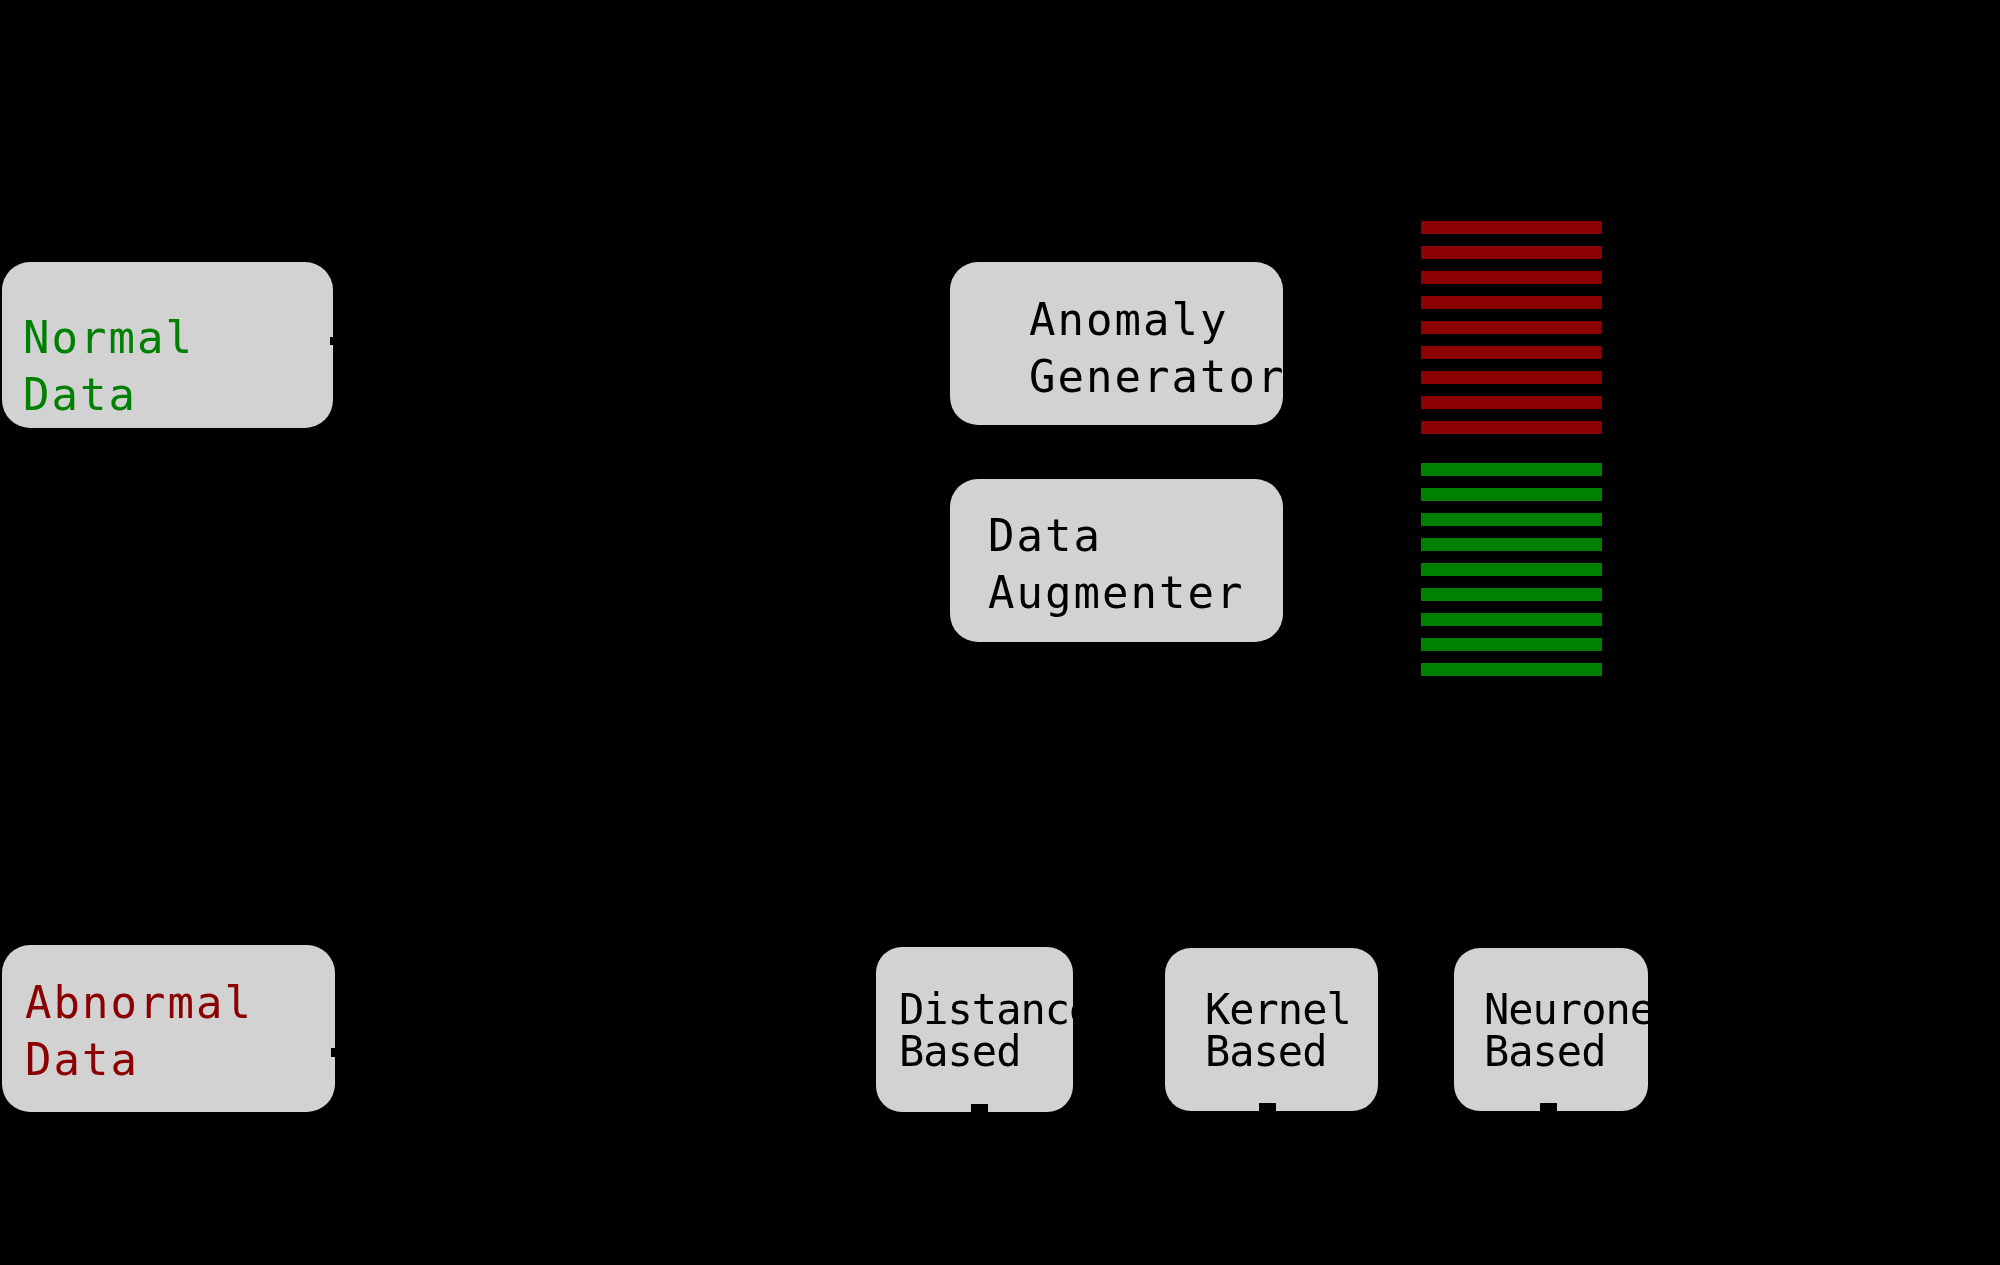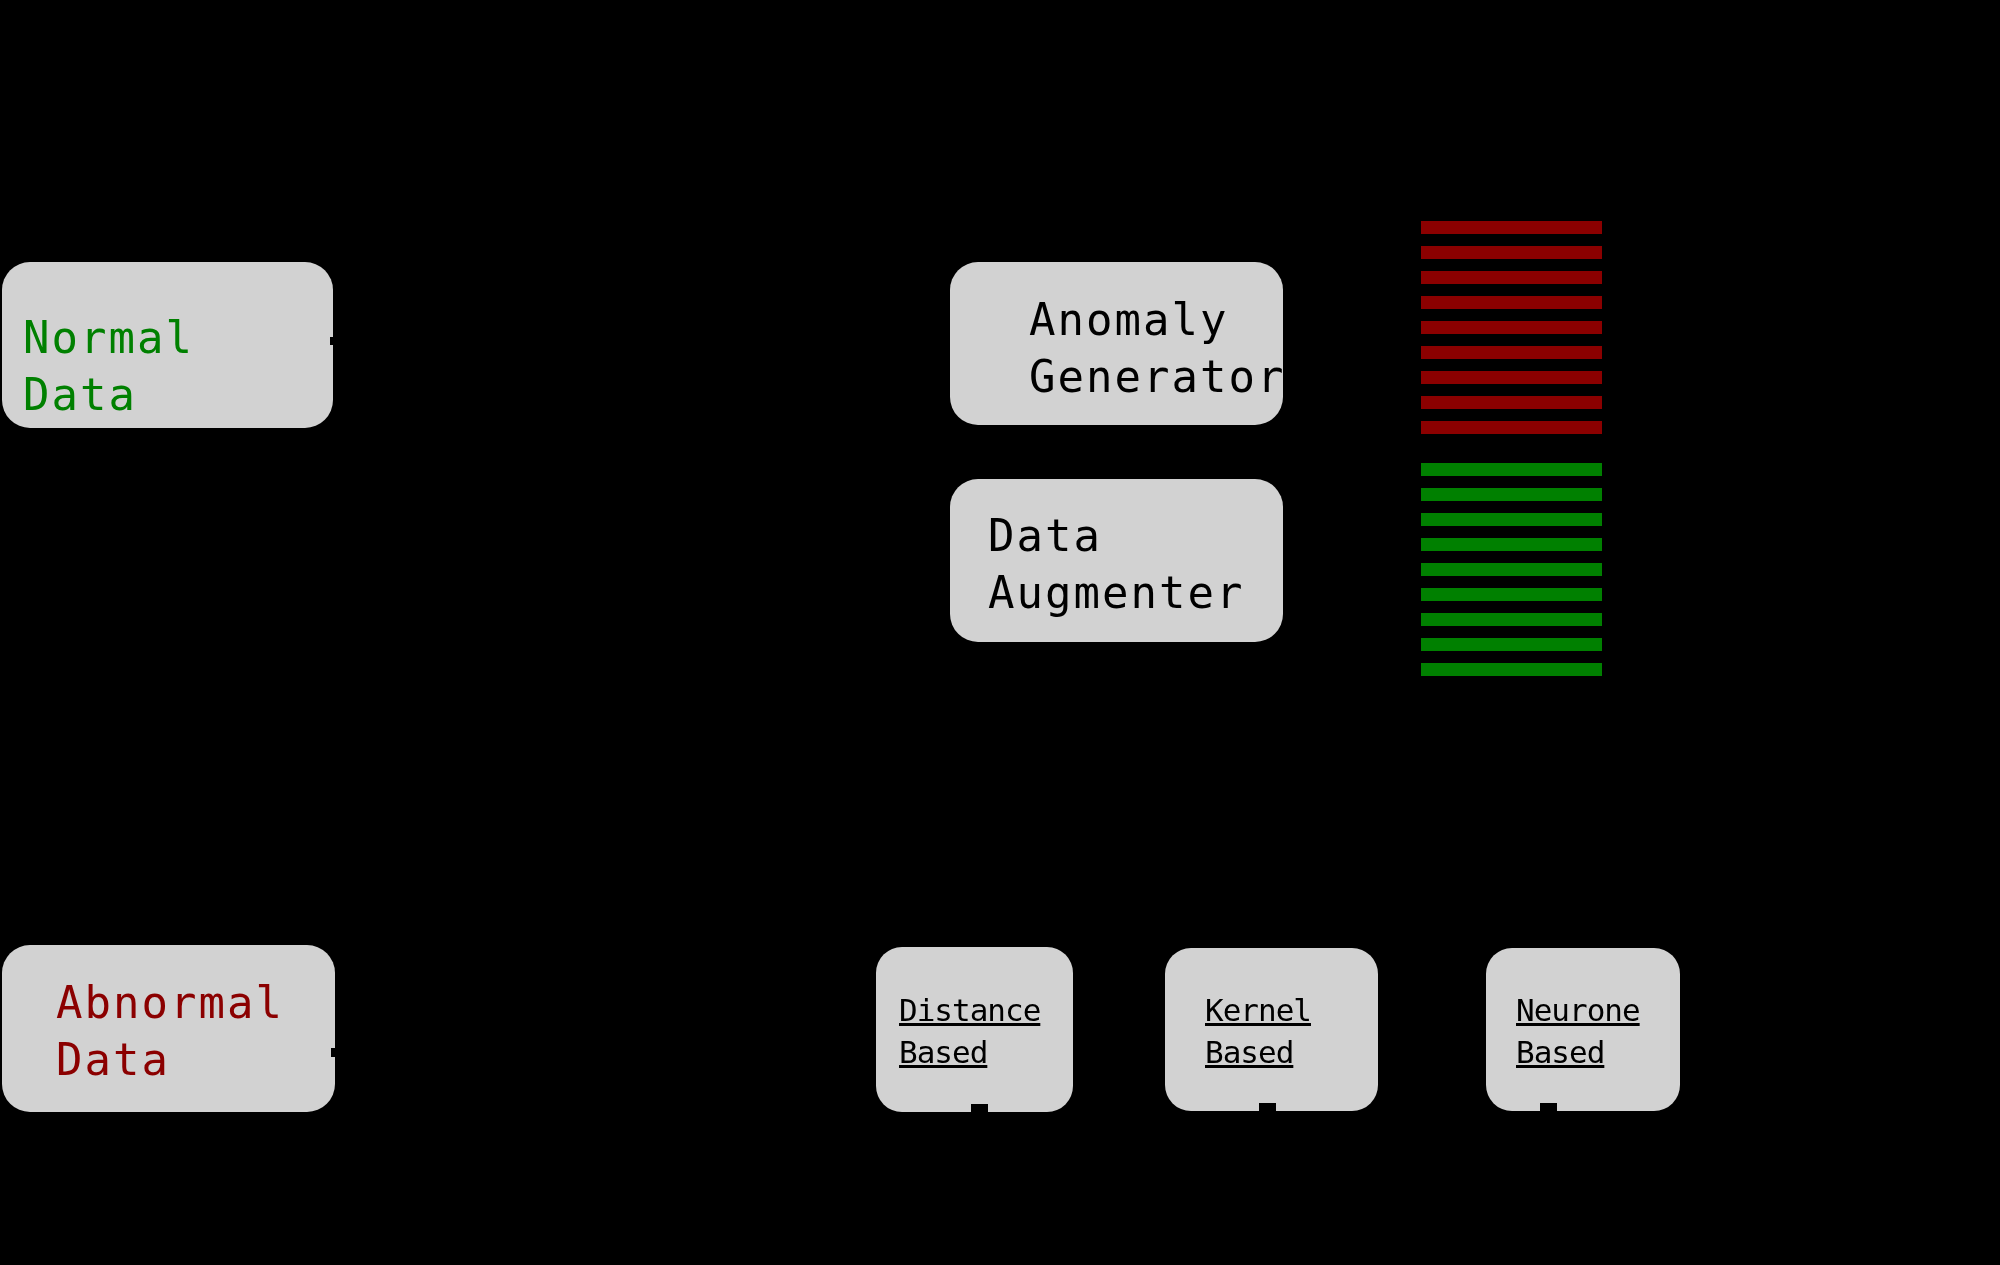--- a/index.html
+++ b/index.html
@@ -25,40 +25,39 @@
     position: absolute;
     white-space: pre-line;
     color: var(--black-text, #000);
   }
   .big .label {
     font-size: 44px;
     line-height: 57px;
     letter-spacing: 2px;
   }
   .small .label {
-    font-size: 31px;
+    font-size: 42px;
     line-height: 42px;
     letter-spacing: -1px;
-    text-decoration: underline;
   }
   
   #box-normal    { left: 2px;   top: 262px; width: 331px; height: 166px; }
   #box-normal .label    { left: 21px; top: 47px; color: var(--normal-text, #008000); }
   #box-abnormal  { left: 2px;   top: 945px; width: 333px; height: 167px; }
-  #box-abnormal .label  { left: 23px; top: 29px; color: var(--abnormal-text, #8b0000); margin-left: 31px; }
+  #box-abnormal .label  { left: 23px; top: 29px; color: var(--abnormal-text, #8b0000); }
   #box-anomaly   { left: 950px; top: 262px; width: 333px; height: 163px; }
   #box-anomaly .label   { left: 38px; top: 29px; margin-left: 41px; }
   #box-augmenter { left: 950px; top: 479px; width: 333px; height: 163px; }
   #box-augmenter .label { left: 38px; top: 28px; }
   
   #box-distance  { left: 876px;  top: 947px; width: 197px; height: 165px; }
   #box-distance .label  { left: 23px; top: 42px; }
   #box-kernel    { left: 1165px; top: 948px; width: 213px; height: 163px; }
   #box-kernel .label    { left: 40px; top: 41px; }
-  #box-neurone   { left: 1454px; top: 948px; width: 194px; height: 163px; margin-left: 32px; }
+  #box-neurone   { left: 1454px; top: 948px; width: 194px; height: 163px; }
   #box-neurone .label   { left: 30px; top: 41px; }
   
   .stripes {
     position: absolute;
     display: flex;
     flex-direction: column;
     row-gap: 12px;
   }
   #stripes-red   { left: 1421px; top: 221px; }
   #stripes-green { left: 1421px; top: 463px; }

